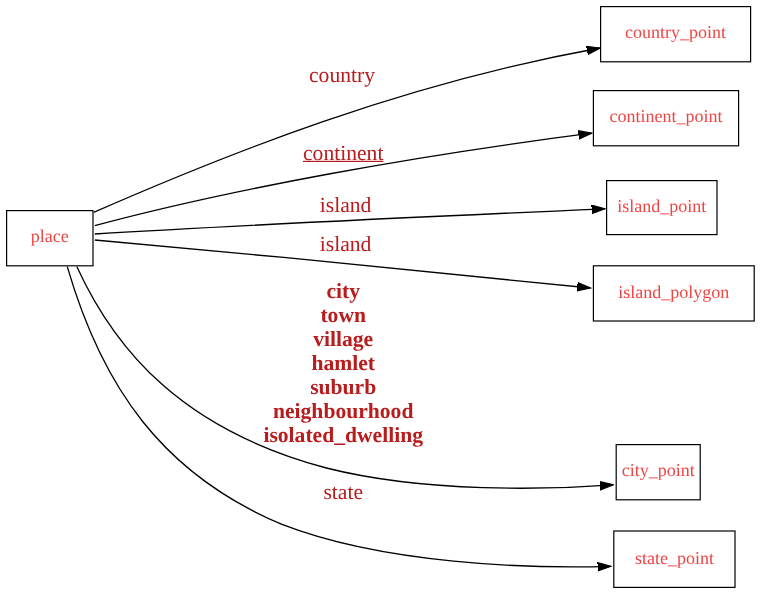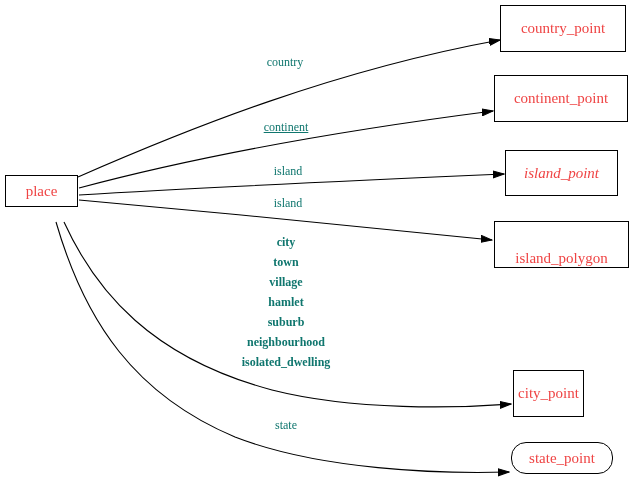--- a/index.html
+++ b/index.html
@@ -36,23 +36,23 @@
     display: flex;
     align-items: center;
     justify-content: center;
     font-size: 15px;
     color: #ef4444;
     white-space: nowrap;
   }
   .edge-label {
     position: absolute;
     transform: translateX(-50%);
-    font-size: 12px;
+    font-size: 18px;
     line-height: 20px;
-    color: #0f766e;
+    color: #b91c1c;
     text-align: center;
     white-space: pre-line;
   }
 </style>
 </head>
 <body>
 
 <div class="canvas">
 
   <svg class="edge-layer" width="635" height="496" viewBox="0 0 635 496" xmlns="http://www.w3.org/2000/svg">
@@ -62,59 +62,59 @@
       </marker>
     </defs>
     <path class="edge" d="M 78 177 C 190 128, 335 70, 500 40" marker-end="url(#arrowhead)"></path>
     <path class="edge" d="M 79 188 C 195 157, 345 130, 493 111" marker-end="url(#arrowhead)"></path>
     <path class="edge" d="M 79 195 C 210 187, 390 179, 504 174" marker-end="url(#arrowhead)"></path>
     <path class="edge" d="M 79 200 C 215 212, 365 227, 492 240" marker-end="url(#arrowhead)"></path>
     <path class="edge" d="M 64 222 C 96 292, 152 358, 272 390 C 355 411, 458 408, 511 404" marker-end="url(#arrowhead)"></path>
     <path class="edge" d="M 56 222 C 85 322, 135 395, 235 437 C 320 470, 440 474, 509 472" marker-end="url(#arrowhead)"></path>
   </svg>
 
-  <div class="node" style="left:5px; top:175px; width:73px; height:32px;">
+  <div class="node" style="left:5px; top:175px; width:73px; height:47px;">
     <span>place</span>
   </div>
 
   <div class="node" style="left:500px; top:5px; width:126px; height:47px;">
     <span>country_point</span>
   </div>
 
-  <div class="node" style="left:494px; top:75px; width:134px; height:47px;">
+  <div class="node" style="left:494px; top:75px; width:122px; height:47px;">
     <span>continent_point</span>
   </div>
 
-  <div class="node" style="left:505px; top:150px; width:113px; height:46px;font-style:italic;">
+  <div class="node" style="left:505px; top:150px; width:93px; height:46px;">
     <span>island_point</span>
   </div>
 
-  <div class="node" style="left:494px; top:221px; width:135px; height:47px;align-items:flex-end;">
+  <div class="node" style="left:494px; top:221px; width:135px; height:47px;">
     <span>island_polygon</span>
   </div>
 
   <div class="node" style="left:513px; top:370px; width:71px; height:47px;">
     <span>city_point</span>
   </div>
 
-  <div class="node" style="left:511px; top:442px; width:102px; height:32px;border-radius:15px;">
+  <div class="node" style="left:511px; top:442px; width:102px; height:48px;">
     <span>state_point</span>
   </div>
 
   <div class="edge-label" style="left:285px; top:52px;">country</div>
 
   <div class="edge-label" style="left:286px; top:117px;text-decoration:underline;">continent</div>
 
   <div class="edge-label" style="left:288px; top:161px;">island</div>
 
   <div class="edge-label" style="left:288px; top:193px;">island</div>
 
   <div class="edge-label" style="left:286px; top:232px;font-weight:bold;">city
 town
 village
 hamlet
 suburb
 neighbourhood
 isolated_dwelling</div>
 
-  <div class="edge-label" style="left:286px; top:415px;">state</div>
+  <div class="edge-label" style="left:286px; top:400px;">state</div>
 
 </div>
 
 </body></html>

